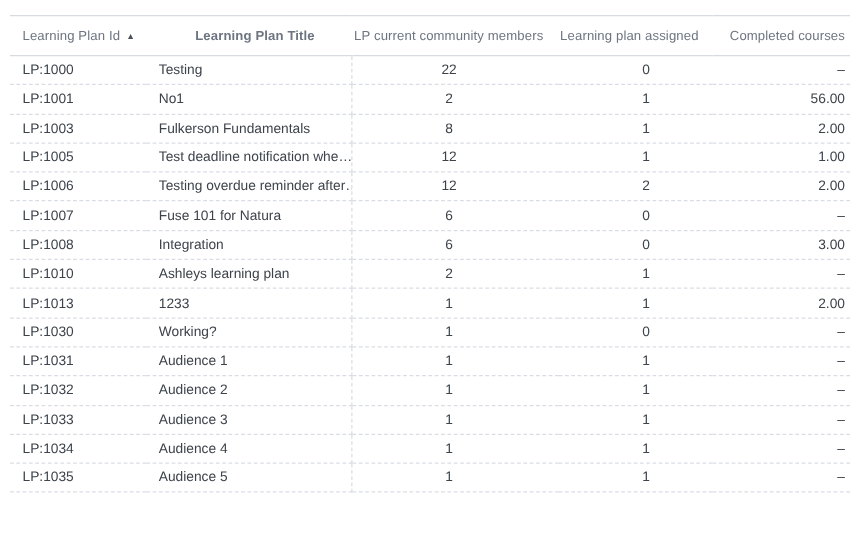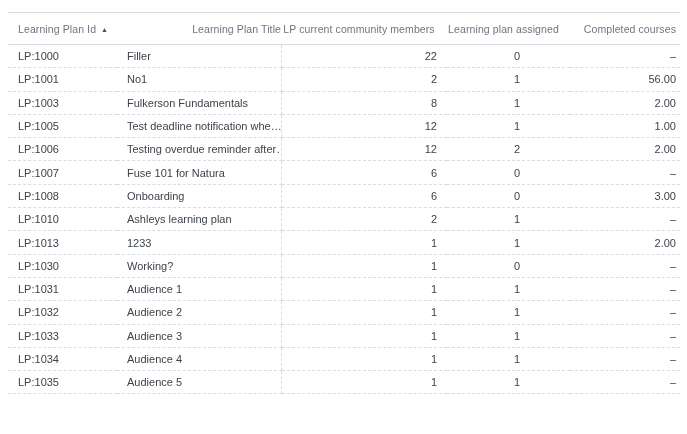--- a/index.html
+++ b/index.html
@@ -19,33 +19,33 @@
   col.c5 { width: 110px; }
 
   thead th {
     font-weight: normal; font-size: 10.5px; color: #6d7580;
     height: 31px; vertical-align: middle; white-space: nowrap;
     border-top: 1px solid #d7dbdf; border-bottom: 1px solid #d7dbdf;
     padding: 0; letter-spacing: 0.1px; cursor: default;
     overflow: hidden;
   }
   th.c1 { text-align: left;  padding-left: 10px; }
-  th.c2 { text-align: right;  padding-left: 10px; }
+  th.c2 { text-align: center;  padding-left: 10px; font-weight: bold; }
   th.c3 { text-align: center; padding-right: 10px; }
   th.c4 { padding-right: 10px; }
   th.c5 { text-align: right; padding-right: 4px; }
 
   tbody td {
     font-size: 11px; color: #3d434b; height: 22.3px;
     vertical-align: middle; white-space: nowrap; overflow: hidden;
     border-bottom: 1px dashed #d9dde3; padding: 0;
   }
   td.c1 { text-align: left;  padding-left: 10px; margin-top: 18px; }
   td.c2 { text-align: left;  padding-left: 10px; border-right: 1px dashed #d9dde3; }
-  td.c3 { text-align: right; padding-right: 10px; }
+  td.c3 { text-align: center; padding-right: 10px; }
   td.c4 { text-align: right; padding-right: 50px; }
   td.c5 { text-align: right; padding-right: 4px; }
 
   .sort-icon {
     display: inline-block; font-size: 7px; color: #49505a;
     margin-left: 5px; transform: translateY(-1px);
   }
 </style>
 </head>
 <body>
@@ -74,21 +74,21 @@
           <span>Learning plan assigned</span>
         </th>
         <th class="c5">
           <span>Completed courses</span>
         </th>
       </tr>
     </thead>
     <tbody id="report-body">
         <tr>
           <td class="c1">LP:1000</td>
-          <td class="c2">Filler</td>
+          <td class="c2">Testing</td>
           <td class="c3">22</td>
           <td class="c4">0</td>
           <td class="c5">–</td>
         </tr>
         <tr>
           <td class="c1">LP:1001</td>
           <td class="c2">No1</td>
           <td class="c3">2</td>
           <td class="c4">1</td>
           <td class="c5">56.00</td>
@@ -116,21 +116,21 @@
         </tr>
         <tr>
           <td class="c1">LP:1007</td>
           <td class="c2">Fuse 101 for Natura</td>
           <td class="c3">6</td>
           <td class="c4">0</td>
           <td class="c5">–</td>
         </tr>
         <tr>
           <td class="c1">LP:1008</td>
-          <td class="c2">Onboarding</td>
+          <td class="c2">Integration</td>
           <td class="c3">6</td>
           <td class="c4">0</td>
           <td class="c5">3.00</td>
         </tr>
         <tr>
           <td class="c1">LP:1010</td>
           <td class="c2">Ashleys learning plan</td>
           <td class="c3">2</td>
           <td class="c4">1</td>
           <td class="c5">–</td>

